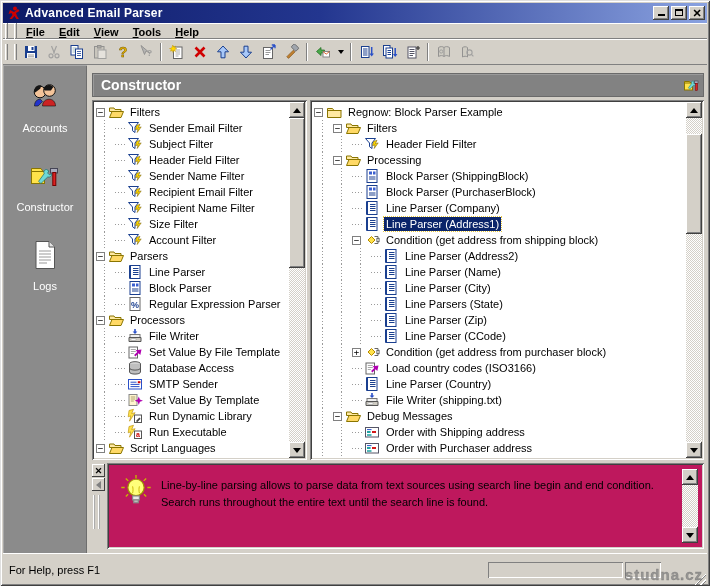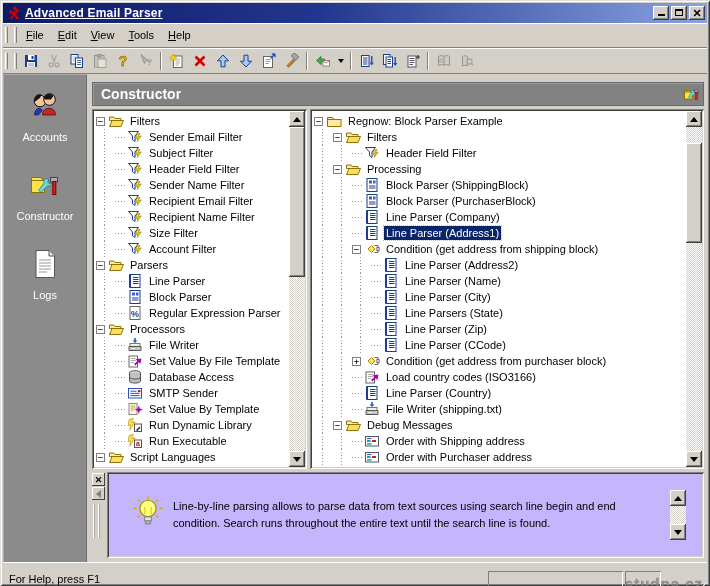--- a/index.html
+++ b/index.html
@@ -4,28 +4,28 @@
 <style>
   html,body{margin:0;padding:0;background:#3a6ea5;}
   *{box-sizing:border-box;}
   body{font-family:"Liberation Sans","DejaVu Sans",sans-serif;}
   .window{position:relative;width:710px;height:586px;background:#d4d0c8;padding:3px;
     box-shadow:inset 1px 1px 0 #dfdfdf,inset -1px -1px 0 #404040,inset 2px 2px 0 #fff,inset -2px -2px 0 #808080;}
   
   .titlebar{height:20px;display:flex;align-items:center;padding:0 2px;
     background:linear-gradient(90deg,#0d1a66 0%,#23368f 45%,#8aa2e0 100%);}
   .app-icon{width:16px;height:16px;margin:0 3px 0 1px;flex:0 0 auto;}
-  .title{color:#fff;font-weight:bold;font-size:12px;flex:1;letter-spacing:.2px;text-decoration:underline;}
+  .title{color:#fff;font-weight:bold;font-size:12px;flex:1;letter-spacing:.2px;}
   .winbtns{display:flex;gap:2px;}
   .wb{width:16px;height:14px;background:#d4d0c8;border:none;padding:0;font-size:9px;line-height:12px;
     font-family:"Liberation Sans",sans-serif;font-weight:bold;color:#000;cursor:default;
     box-shadow:inset -1px -1px 0 #404040,inset 1px 1px 0 #fff,inset -2px -2px 0 #808080;}
   
-  .menubar{height:25px;display:flex;align-items:center;border-bottom:1px solid #808080;
-    box-shadow:inset 0 1px 0 #fff;}
+  .menubar{height:16px;display:flex;border-bottom:1px solid #808080;
+    box-shadow:inset 0 1px 0 #fff;font-weight:bold;}
   .gripper{width:3px;height:16px;margin:0 4px 0 2px;border-left:1px solid #fff;border-right:1px solid #808080;}
   .gripper.g2{margin-right:2px;}
   .menu-item{padding:3px 7px;font-size:11px;color:#000;}
   .menu-item u{text-decoration:underline;}
   
   .toolbar{height:26px;display:flex;align-items:center;border-bottom:1px solid #808080;box-shadow:inset 0 1px 0 #fff;}
   .tbtn{width:23px;height:22px;display:flex;align-items:center;justify-content:center;}
   .tbtn.dd{width:13px;}
   .tbtn svg{display:block;}
   .tsep{width:2px;height:18px;margin:0 3px;border-left:1px solid #808080;border-right:1px solid #fff;}
@@ -75,23 +75,23 @@
     box-shadow:inset -1px -1px 0 #404040,inset 1px 1px 0 #fff,inset -2px -2px 0 #808080;}
   
   .helpzone{display:flex;margin-top:3px;height:86px;}
   .help-ctl{width:15px;flex:0 0 auto;display:flex;flex-direction:column;align-items:flex-start;padding-top:1px;}
   .hbtn{width:13px;height:13px;background:#d4d0c8;border:none;padding:0;margin-bottom:1px;
     display:flex;align-items:center;justify-content:center;font-size:9px;font-weight:bold;cursor:default;
     box-shadow:inset -1px -1px 0 #404040,inset 1px 1px 0 #fff;}
   .tri-left{width:0;height:0;border-top:4px solid transparent;border-bottom:4px solid transparent;border-right:5px solid #808080;}
   .hgrip{width:7px;height:34px;margin-top:3px;margin-left:1px;
     border-left:2px ridge #fff;border-right:2px ridge #fff;}
-  .help-panel{flex:1;background:#c4b5fd;position:relative;display:flex;
+  .help-panel{flex:1;background:#be185d;position:relative;display:flex;
     box-shadow:inset 1px 1px 0 #808080,inset -1px -1px 0 #fff,inset 2px 2px 0 #404040,inset -2px -2px 0 #d4d0c8;
-    padding:18px;}
+    padding:6px;}
   .bulb{width:30px;margin:6px 6px 0 8px;flex:0 0 auto;}
   .help-text{flex:1;font-size:11px;color:#000;margin:8px 6px 0 4px;line-height:1.5;}
   
   .statusbar{height:22px;margin-top:0;display:flex;align-items:center;position:relative;
     border-top:1px solid #fff;padding:16px 2px;}
   .status-msg{font-size:11px;color:#000;padding-left:4px;flex:1;}
   .scell{height:16px;margin-left:2px;box-shadow:inset 1px 1px 0 #808080,inset -1px -1px 0 #fff;}
   .scell.c1{width:135px;} .scell.c2{width:36px;margin-right:44px;}
   .resize-grip{position:absolute;right:1px;bottom:1px;width:13px;height:13px;
     background:repeating-linear-gradient(135deg,transparent 0 2px,#fff 2px 3px,#808080 3px 4px);

